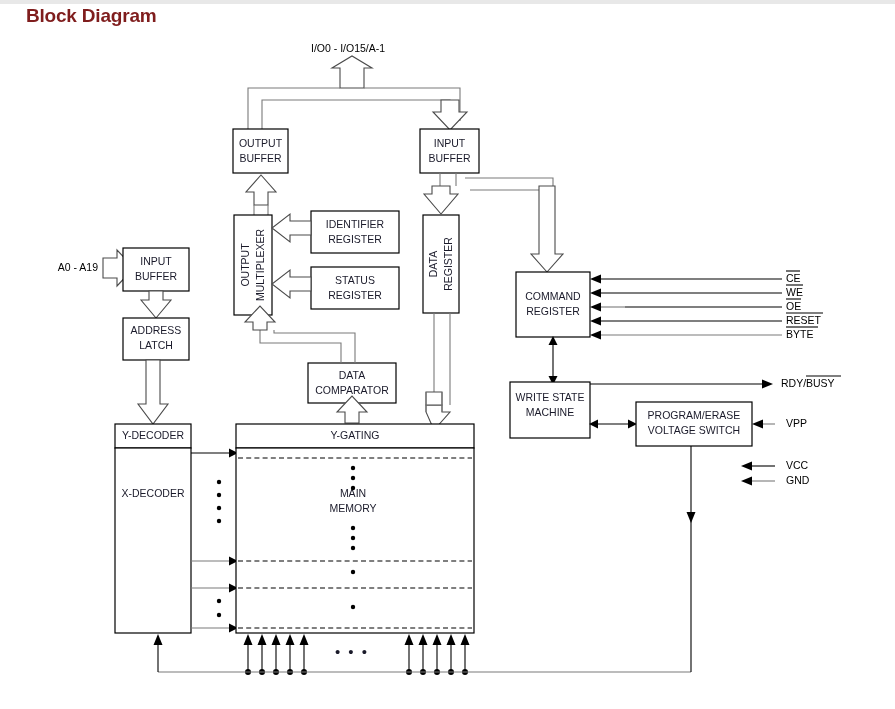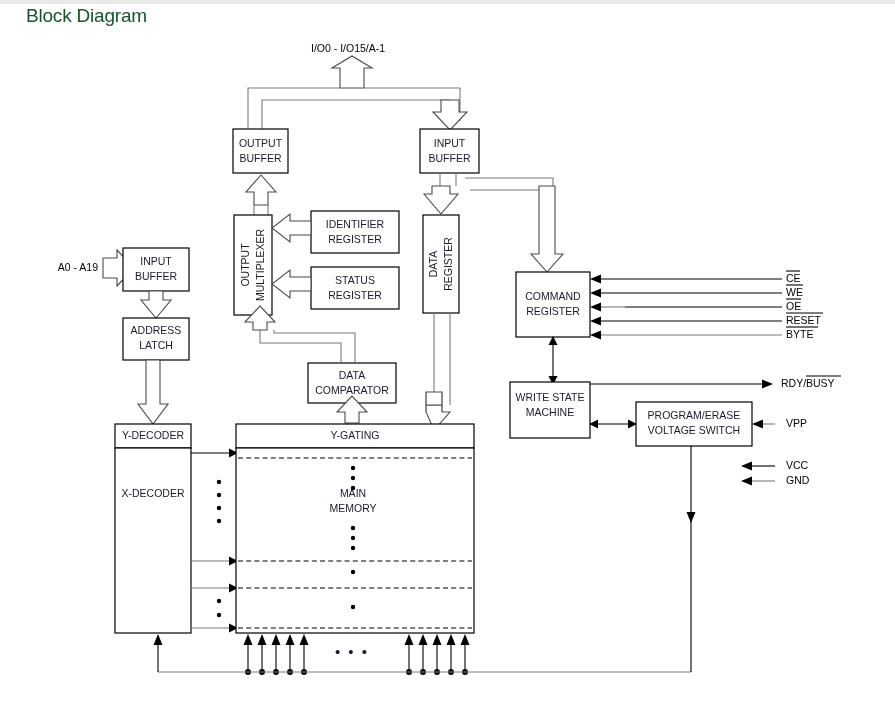--- a/index.html
+++ b/index.html
@@ -19,22 +19,22 @@
     left: 0; top: 0;
     width: 895px;
     height: 4px;
     background: #e8e8e8;
   }
   #page-title {
     position: absolute;
     left: 26px;
     top: 5px;
     font-size: 19px;
-    font-weight: normal;
-    color: #14532d;
+    font-weight: bold;
+    color: #7f1d1d;
     letter-spacing: -0.2px;
   }
   #diagram-wrap {
     position: absolute;
     left: 0;
     top: 0;
     width: 895px;
     height: 709px;
   }
   svg { display: block; }

